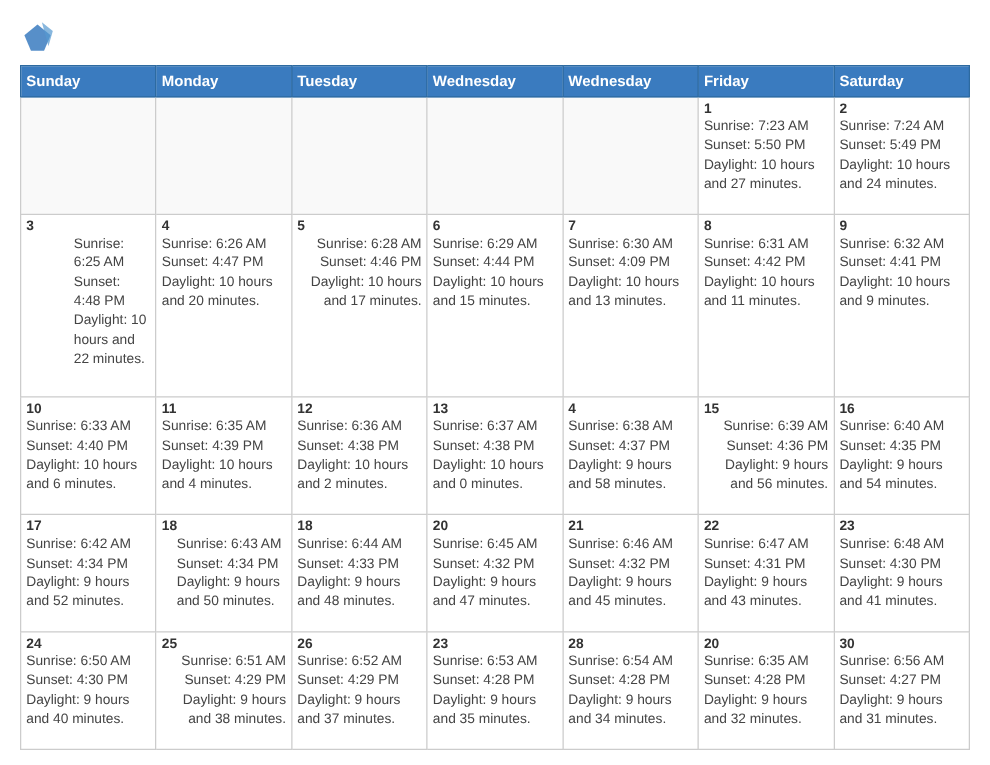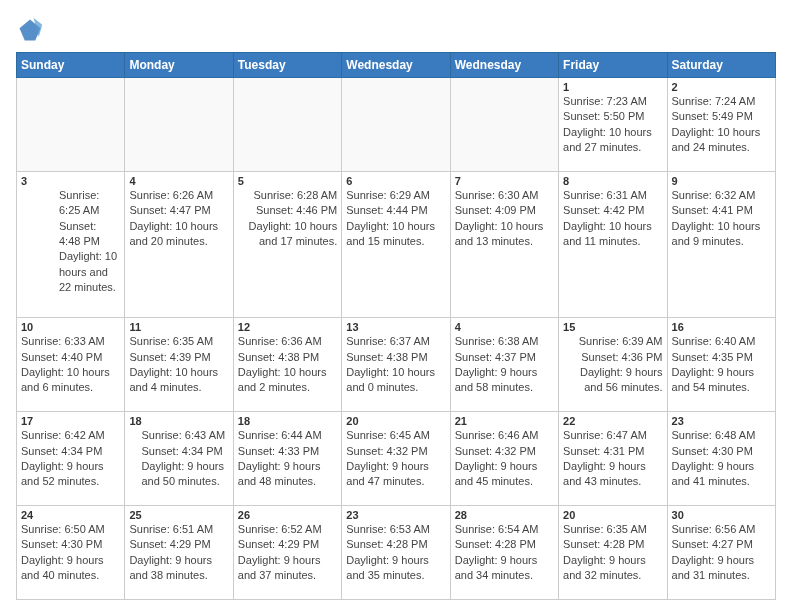--- a/index.html
+++ b/index.html
@@ -290,21 +290,21 @@
         </tr>
         <tr>
           <td>
             <span class="day-num">24</span>
             <div class="day-info" style="white-space: pre-line;">Sunrise: 6:50 AM
 Sunset: 4:30 PM
 Daylight: 9 hours and 40 minutes.</div>
           </td>
           <td>
             <span class="day-num">25</span>
-            <div class="day-info" style="white-space: pre-line;">Sunrise: 6:51 AM
+            <div class="day-info" style="white-space: pre-line; text-align: right;">Sunrise: 6:51 AM
 Sunset: 4:29 PM
 Daylight: 9 hours and 38 minutes.</div>
           </td>
           <td>
             <span class="day-num">26</span>
             <div class="day-info" style="white-space: pre-line;">Sunrise: 6:52 AM
 Sunset: 4:29 PM
 Daylight: 9 hours and 37 minutes.</div>
           </td>
           <td>

